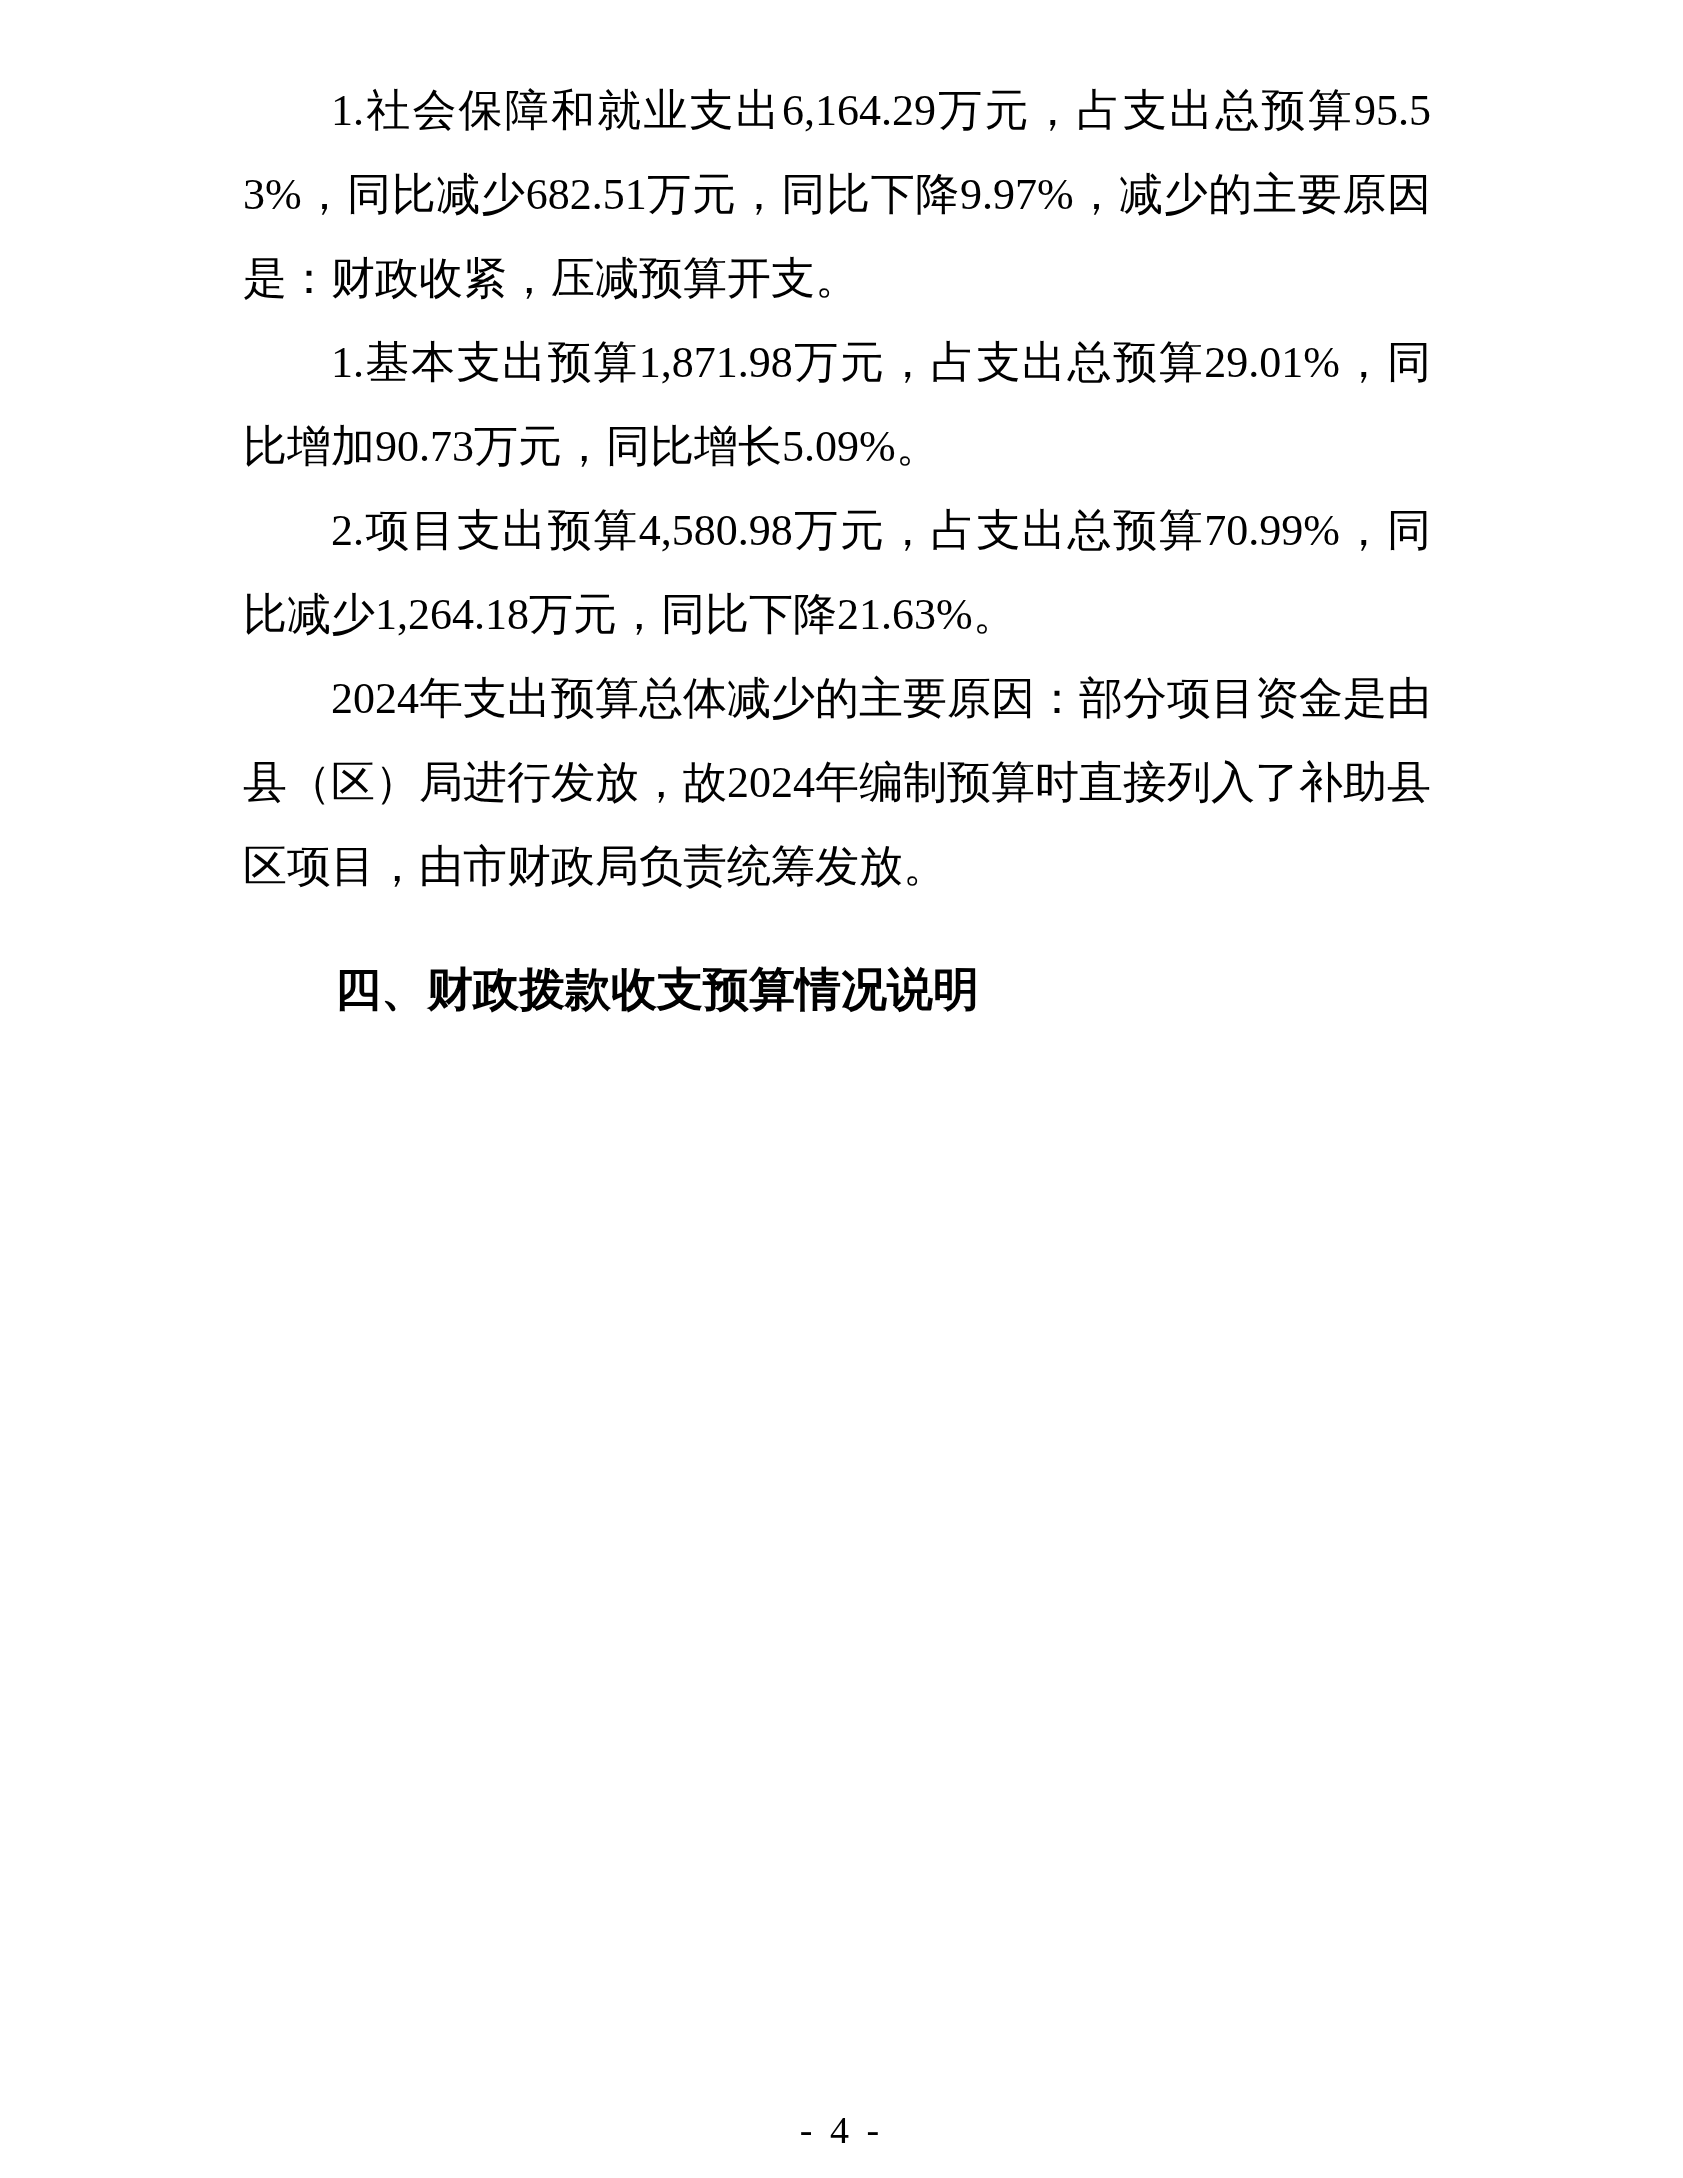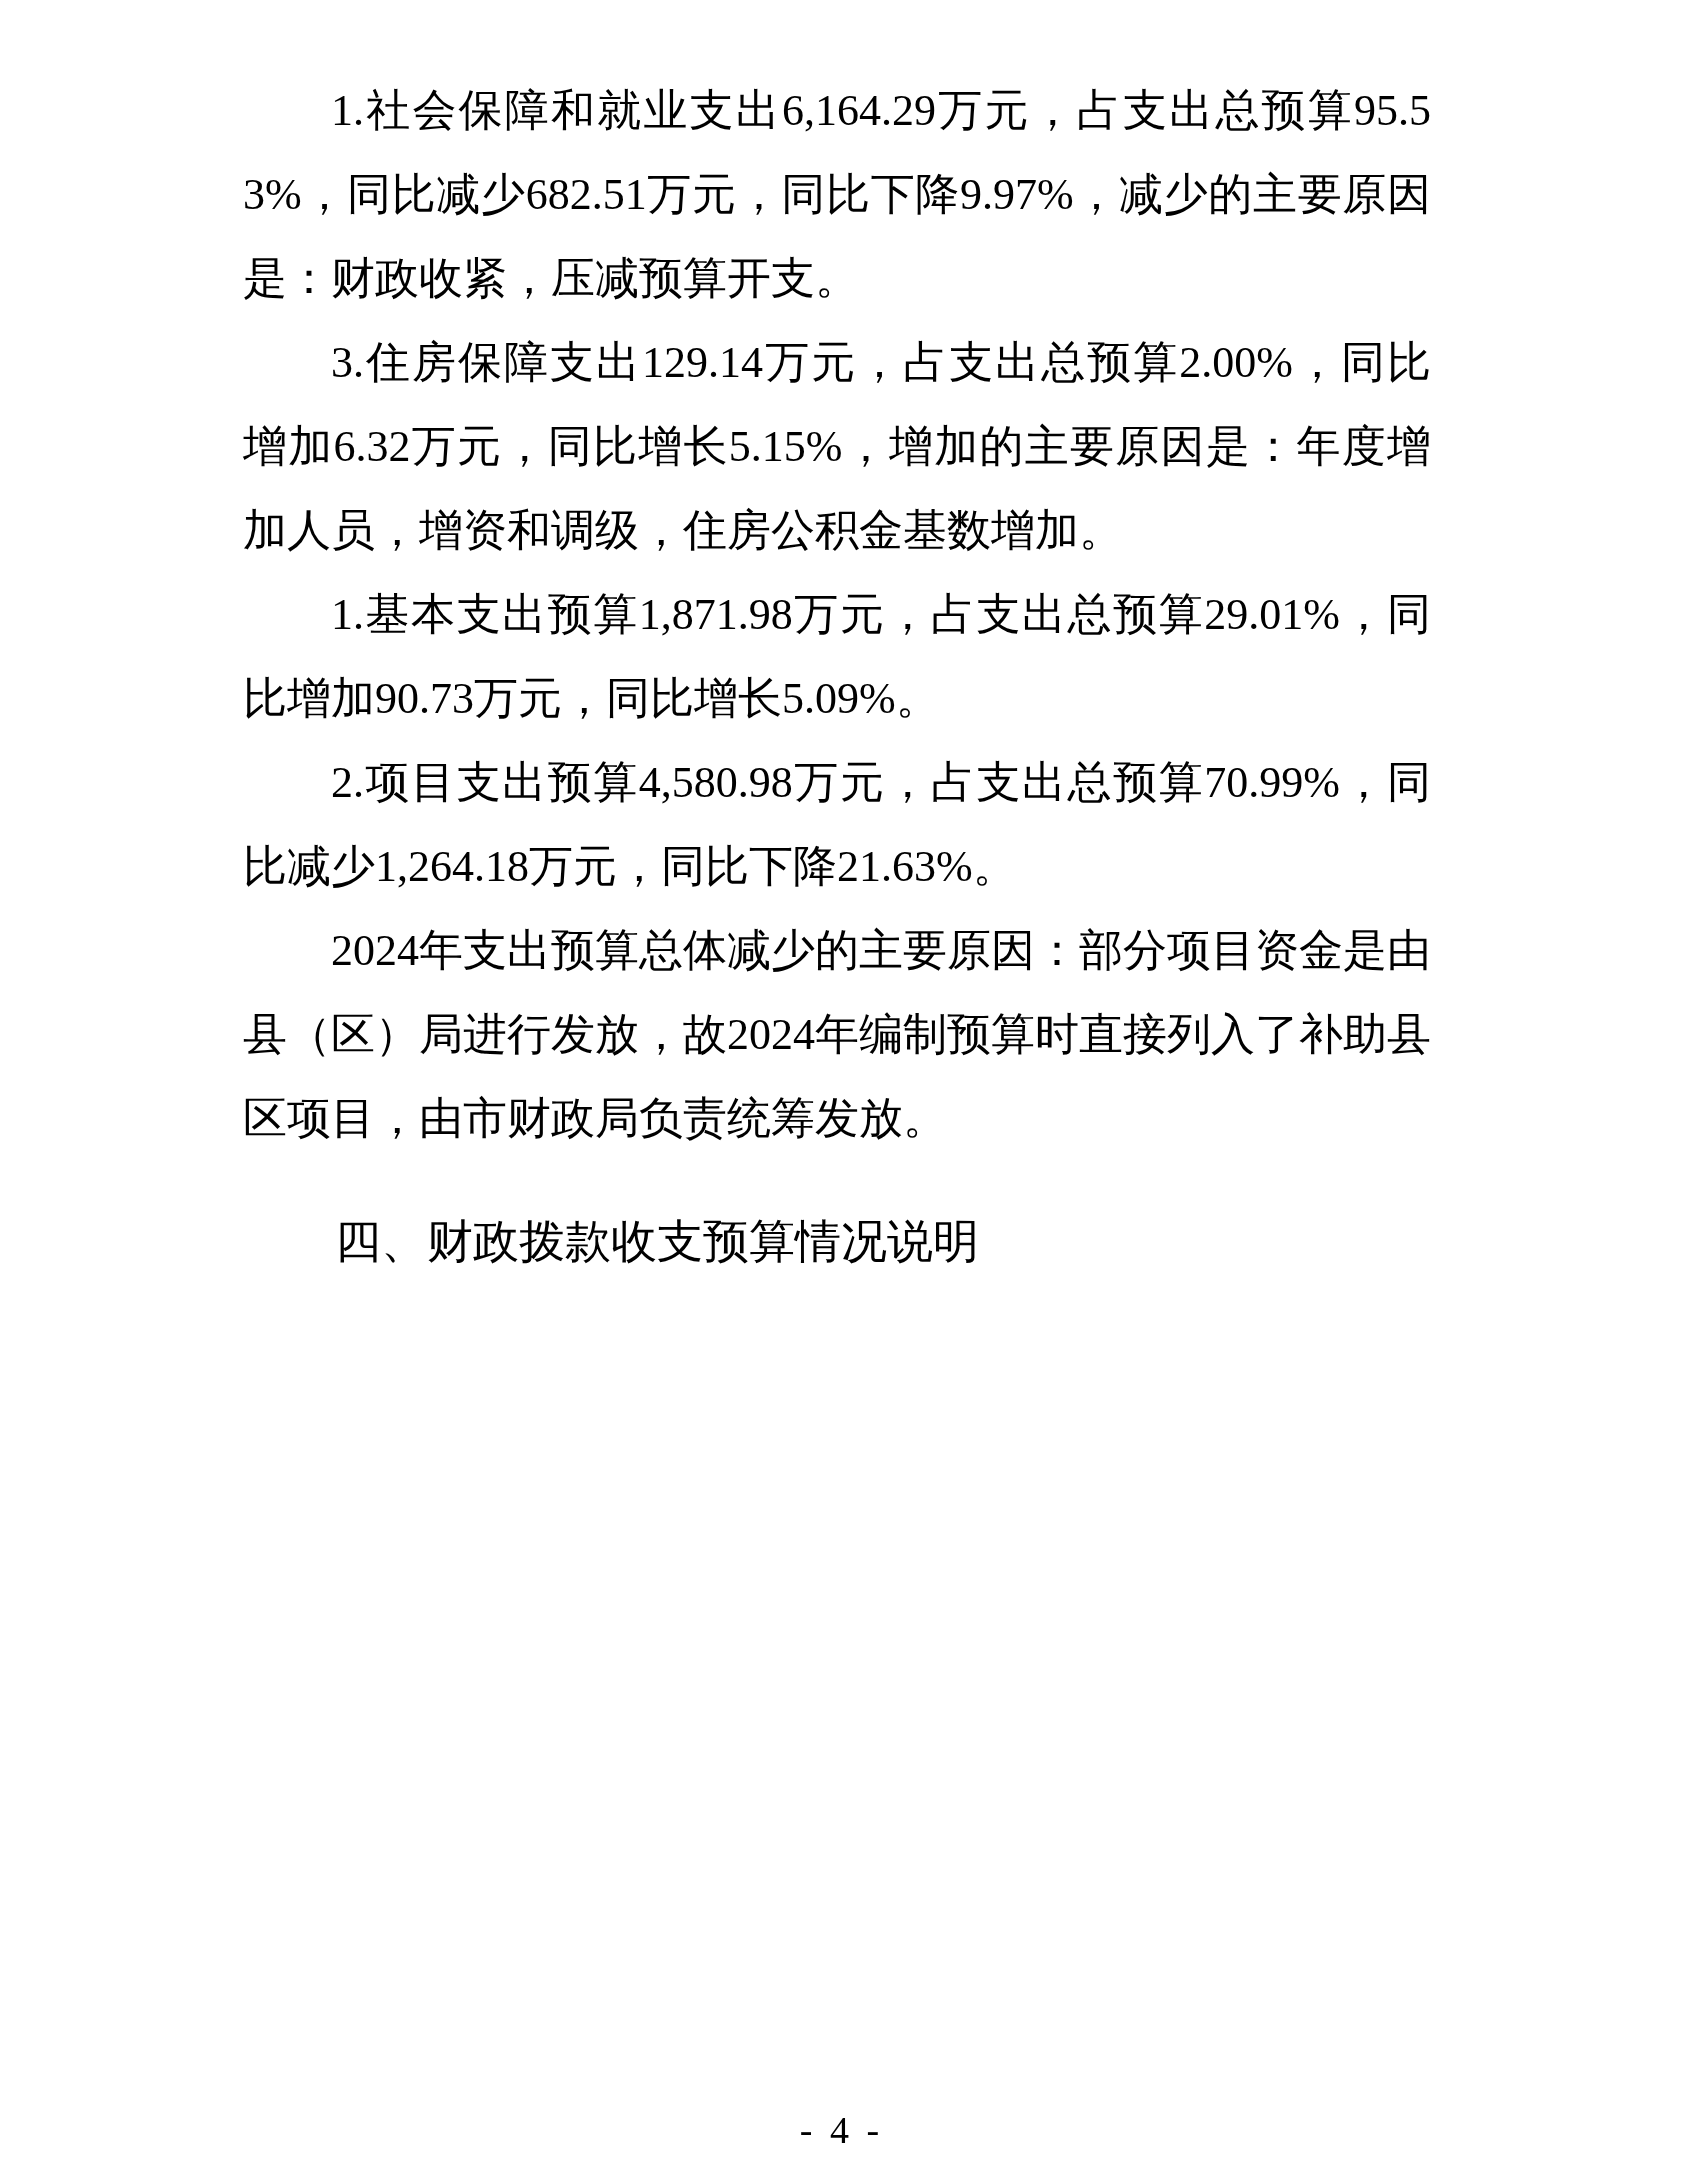--- a/index.html
+++ b/index.html
@@ -28,21 +28,21 @@
     margin: 0;
     text-indent: 2em;
     text-align: justify;
     text-justify: inter-ideograph;
     word-break: break-all;
   }
 
   .section-heading {
     font-family: "Liberation Sans", "DejaVu Sans", sans-serif;
     font-size: 46px;
-    font-weight: 400;
+    font-weight: 700;
     color: #000000;
     line-height: 84px;
     margin: 38px 0 0 0;
     text-indent: 2em;
   }
 
   .page-number {
     position: absolute;
     left: 0;
     bottom: 26px;
@@ -53,21 +53,20 @@
     color: #000000;
     letter-spacing: 4px;
   }
 </style>
 </head>
 <body>
 
 <div class="page">
   <div class="content">
     <p class="para">1.社会保障和就业支出6,164.29万元，占支出总预算95.53%，同比减少682.51万元，同比下降9.97%，减少的主要原因是：财政收紧，压减预算开支。</p>
-    <p class="para">3.住房保障支出129.14万元，占支出总预算2.00%，同比增加6.32万元，同比增长5.15%，增加的主要原因是：年度增加人员，增资和调级，住房公积金基数增加。</p>
     <p class="para">1.基本支出预算1,871.98万元，占支出总预算29.01%，同比增加90.73万元，同比增长5.09%。</p>
     <p class="para">2.项目支出预算4,580.98万元，占支出总预算70.99%，同比减少1,264.18万元，同比下降21.63%。</p>
     <p class="para">2024年支出预算总体减少的主要原因：部分项目资金是由县（区）局进行发放，故2024年编制预算时直接列入了补助县区项目，由市财政局负责统筹发放。</p>
     <h2 class="section-heading">四、财政拨款收支预算情况说明</h2>
   </div>
   <div class="page-number">- 4 -</div>
 </div>
 
 
 </body></html>

